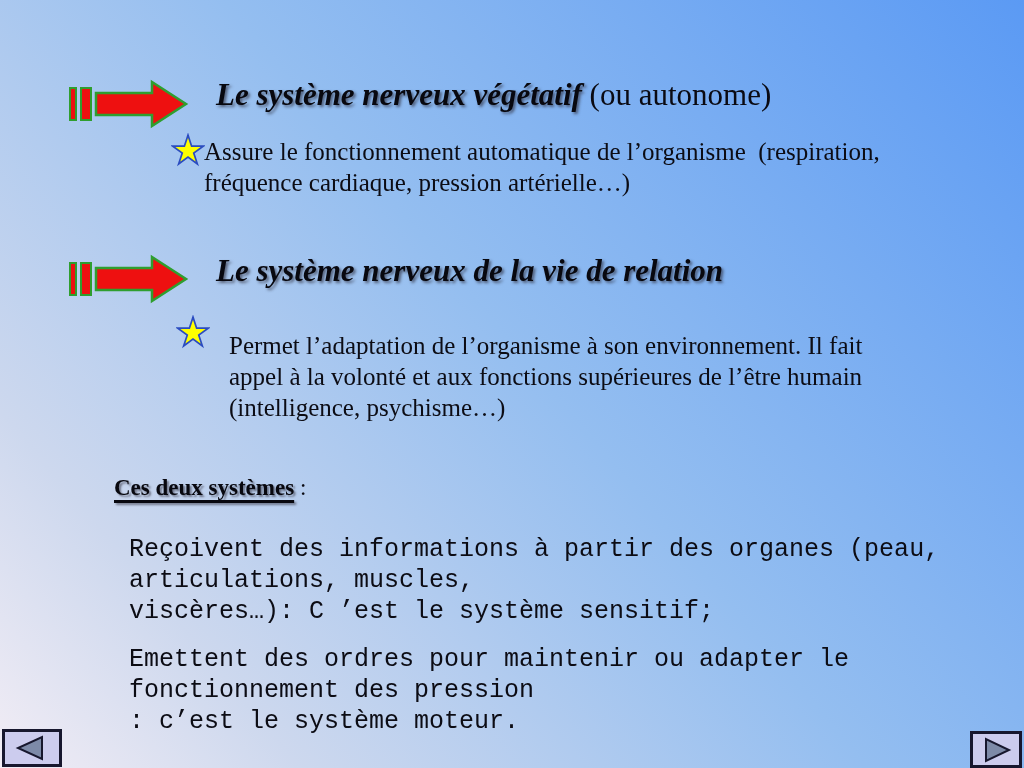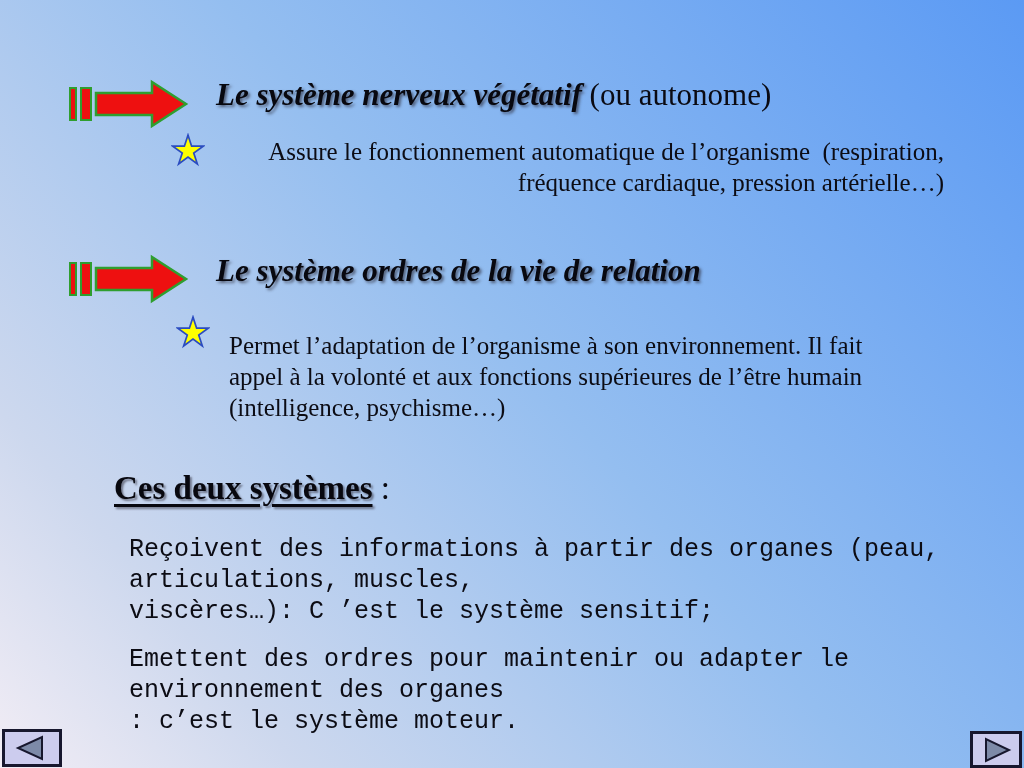--- a/index.html
+++ b/index.html
@@ -22,21 +22,21 @@
   }
   .title-suffix { font-weight: normal; font-style: normal; color: #0a0a12; }
 
   
   .bullet-text {
     font-size: 25px; line-height: 31px;
     white-space: pre-wrap; color: #0c0c14;
   }
 
   
-  .heading-row { white-space: nowrap; font-size: 33px; line-height: 44px; }
+  .heading-row { white-space: nowrap; font-size: 23px; line-height: 44px; }
   .heading-main {
     font-weight: bold;
     text-decoration: underline;
     text-decoration-thickness: 3px;
     text-underline-offset: 5px;
     color: #08080f;
     text-shadow: 2px 2px 2px rgba(60,60,75,0.6);
   }
   .heading-suffix { font-weight: normal; color: #0a0a12; }
 
@@ -69,51 +69,51 @@
   </div>
   <div class="abs title-row" style="left:216px; top:74px;">
     <span class="title-main">Le système nerveux végétatif</span><span class="title-suffix"> (ou autonome)</span>
   </div>
 
   <div class="abs" style="left:171px; top:133px; width:34px; height:34px;">
     <svg width="34" height="34" viewBox="0 0 32 32">
       <polygon points="16,2 19.4,12.4 30.3,12.4 21.4,18.8 24.8,29.1 16,22.7 7.2,29.1 10.6,18.8 1.7,12.4 12.6,12.4" fill="#ffff00" stroke="#2b4cc0" stroke-width="1.6" stroke-linejoin="miter"></polygon>
     </svg>
   </div>
-  <div class="abs bullet-text" style="left:204px; top:136px; width:740px;text-align:right;">Assure le fonctionnement automatique de l’organisme  (respiration,
+  <div class="abs bullet-text" style="left:204px; top:136px; width:740px;">Assure le fonctionnement automatique de l’organisme  (respiration,
 fréquence cardiaque, pression artérielle…)</div>
 
   <div class="abs" style="left:68px; top:254px; width:122px; height:50px;">
     <svg width="122" height="50" viewBox="0 0 122 50">
       <rect x="2" y="9" width="6" height="32" fill="#ee1010" stroke="#2f9e2f" stroke-width="2"></rect>
       <rect x="13" y="9" width="10" height="32" fill="#ee1010" stroke="#2f9e2f" stroke-width="2"></rect>
       <polygon points="28,14 84,14 84,3 118,25 84,47 84,36 28,36" fill="#ee1010" stroke="#2f9e2f" stroke-width="2.5" stroke-linejoin="miter"></polygon>
     </svg>
   </div>
   <div class="abs title-row" style="left:216px; top:250px;">
-    <span class="title-main">Le système ordres de la vie de relation</span>
+    <span class="title-main">Le système nerveux de la vie de relation</span>
   </div>
 
   <div class="abs" style="left:176px; top:315px; width:34px; height:34px;">
     <svg width="34" height="34" viewBox="0 0 32 32">
       <polygon points="16,2 19.4,12.4 30.3,12.4 21.4,18.8 24.8,29.1 16,22.7 7.2,29.1 10.6,18.8 1.7,12.4 12.6,12.4" fill="#ffff00" stroke="#2b4cc0" stroke-width="1.6" stroke-linejoin="miter"></polygon>
     </svg>
   </div>
   <div class="abs bullet-text" style="left:229px; top:330px; width:700px;">Permet l’adaptation de l’organisme à son environnement. Il fait
 appel à la volonté et aux fonctions supérieures de l’être humain
 (intelligence, psychisme…)</div>
 
   <div class="abs heading-row" style="left:114px; top:466px;">
     <span class="heading-main">Ces deux systèmes</span><span class="heading-suffix"> :</span>
   </div>
 
   <div class="abs para" style="left:129px; top:534px; width:850px;">Reçoivent des informations à partir des organes (peau, articulations, muscles,
 viscères…): C ’est le système sensitif;</div>
 
-  <div class="abs para" style="left:129px; top:644px; width:850px;">Emettent des ordres pour maintenir ou adapter le environnement des organes
+  <div class="abs para" style="left:129px; top:644px; width:850px;">Emettent des ordres pour maintenir ou adapter le fonctionnement des pression
 : c’est le système moteur.</div>
 
   <button class="nav-btn abs" style="left:2px; top:729px; width:60px; height:38px;">
     <span>
       <svg width="44" height="28" viewBox="0 0 44 28">
         <polygon points="32,3 32,25 8,14" fill="#7d8aa8" stroke="#17172e" stroke-width="2" stroke-linejoin="miter"></polygon>
       </svg>
     </span>
   </button>
 

